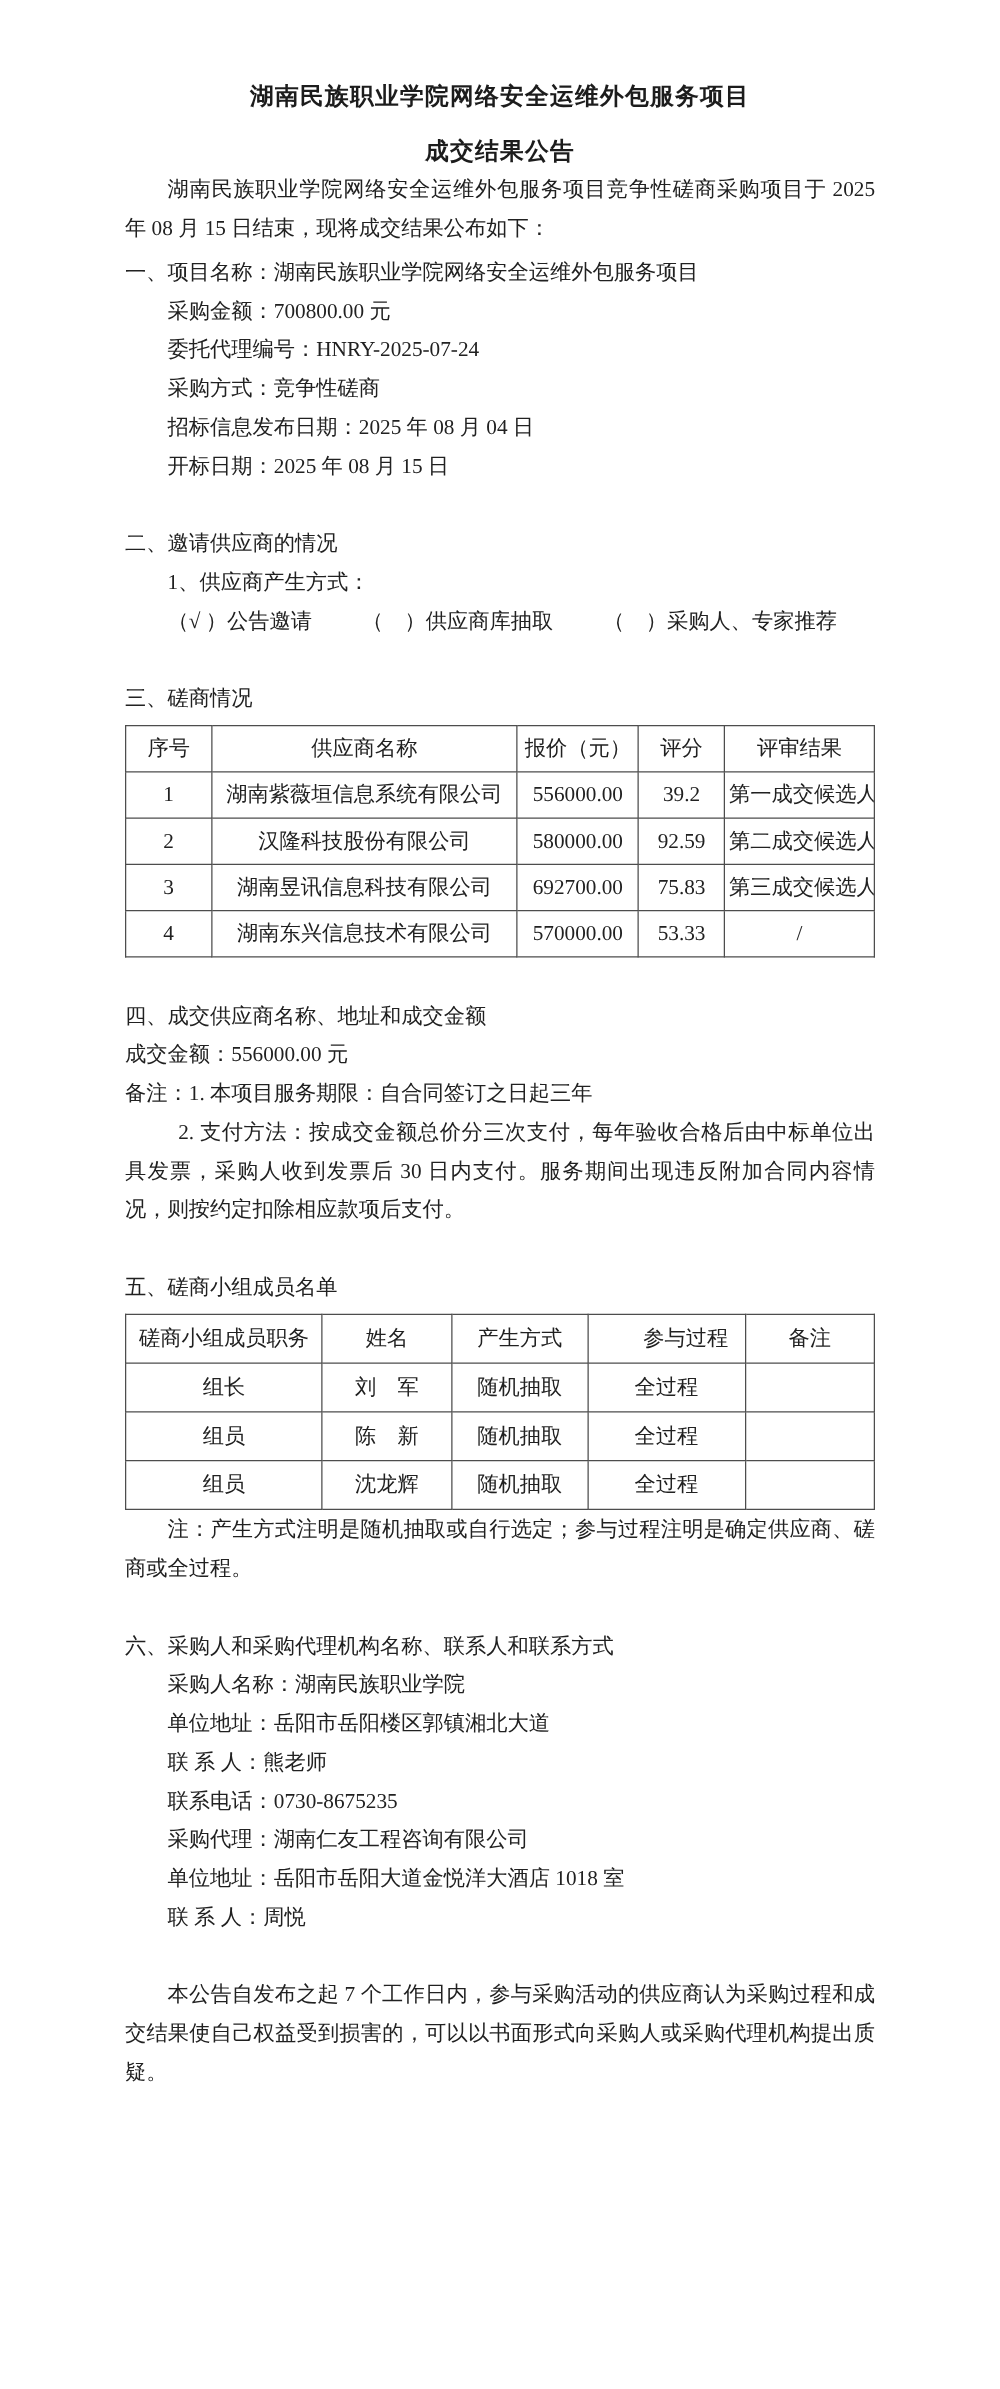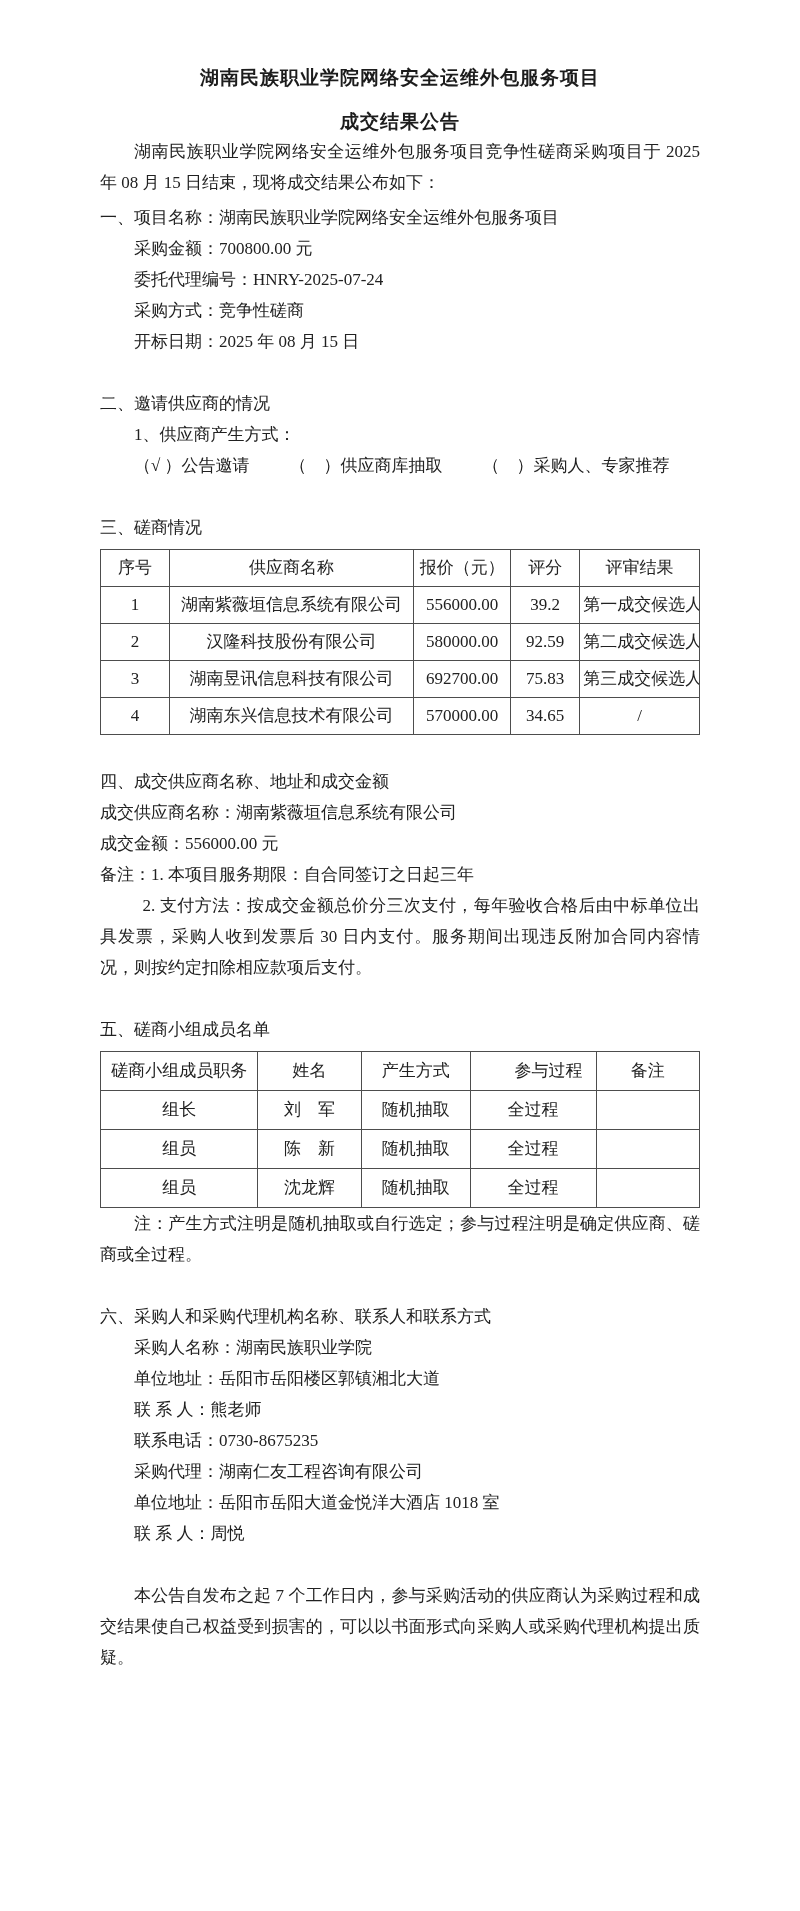--- a/index.html
+++ b/index.html
@@ -49,20 +49,21 @@
   <h1 class="title">湖南民族职业学院网络安全运维外包服务项目</h1>
   <h1 class="title sub">成交结果公告</h1>
 
   <p class="intro">湖南民族职业学院网络安全运维外包服务项目竞争性磋商采购项目于 2025 年 08 月 15 日结束，现将成交结果公布如下：</p>
 
   <div class="sec tight">
     <p>一、项目名称：湖南民族职业学院网络安全运维外包服务项目</p>
     <p class="pad2">采购金额：700800.00 元</p>
     <p class="pad2">委托代理编号：HNRY-2025-07-24</p>
     <p class="pad2">采购方式：竞争性磋商</p>
+    <p class="pad2">招标信息发布日期：2025 年 08 月 04 日</p>
     <p class="pad2">开标日期：2025 年 08 月 15 日</p>
   </div>
 
   <div class="sec">
     <p>二、邀请供应商的情况</p>
     <p class="pad2">1、供应商产生方式：</p>
     <div class="opts">
       <span>（√ ）公告邀请</span>
       <span>（　）供应商库抽取</span>
       <span>（　）采购人、专家推荐</span>
@@ -100,30 +101,29 @@
           <td>3</td>
           <td>湖南昱讯信息科技有限公司</td>
           <td>692700.00</td>
           <td>75.83</td>
           <td>第三成交候选人</td>
         </tr>
         <tr>
           <td>4</td>
           <td>湖南东兴信息技术有限公司</td>
           <td>570000.00</td>
-          <td>34.65</td>
+          <td>53.33</td>
           <td>/</td>
         </tr>
       </tbody>
     </table>
   </div>
 
   <div class="sec">
     <p>四、成交供应商名称、地址和成交金额</p>
-    <p>成交供应商名称：湖南紫薇垣信息系统有限公司</p>
     <p>成交金额：556000.00 元</p>
     <p>备注：1. 本项目服务期限：自合同签订之日起三年</p>
     <p class="indent25">2. 支付方法：按成交金额总价分三次支付，每年验收合格后由中标单位出具发票，采购人收到发票后 30 日内支付。服务期间出现违反附加合同内容情况，则按约定扣除相应款项后支付。</p>
   </div>
 
   <div class="sec">
     <p>五、磋商小组成员名单</p>
     <table class="t2">
       <thead>
         <tr>

